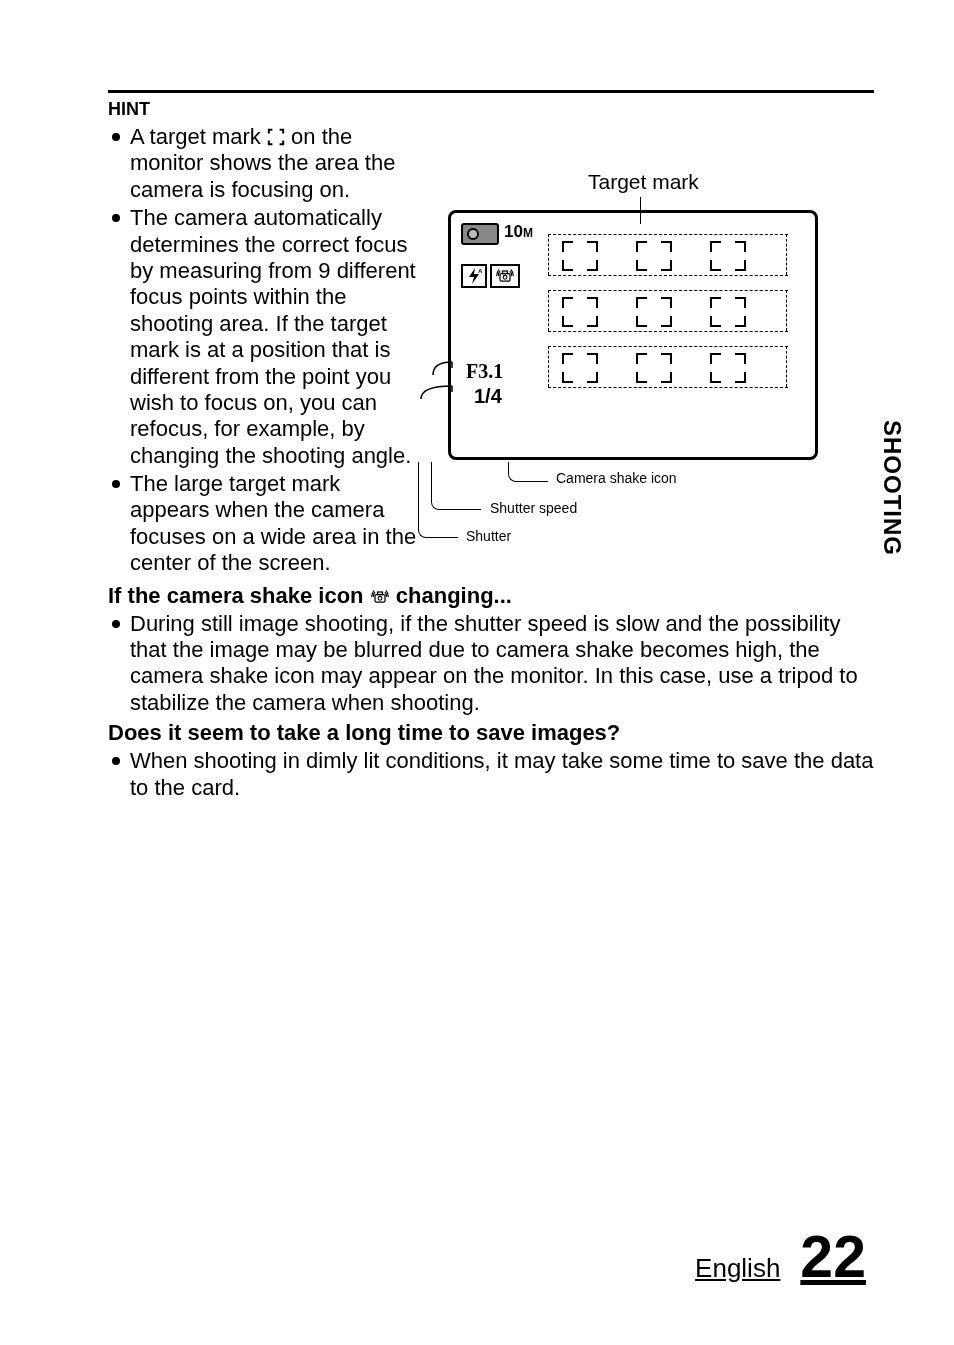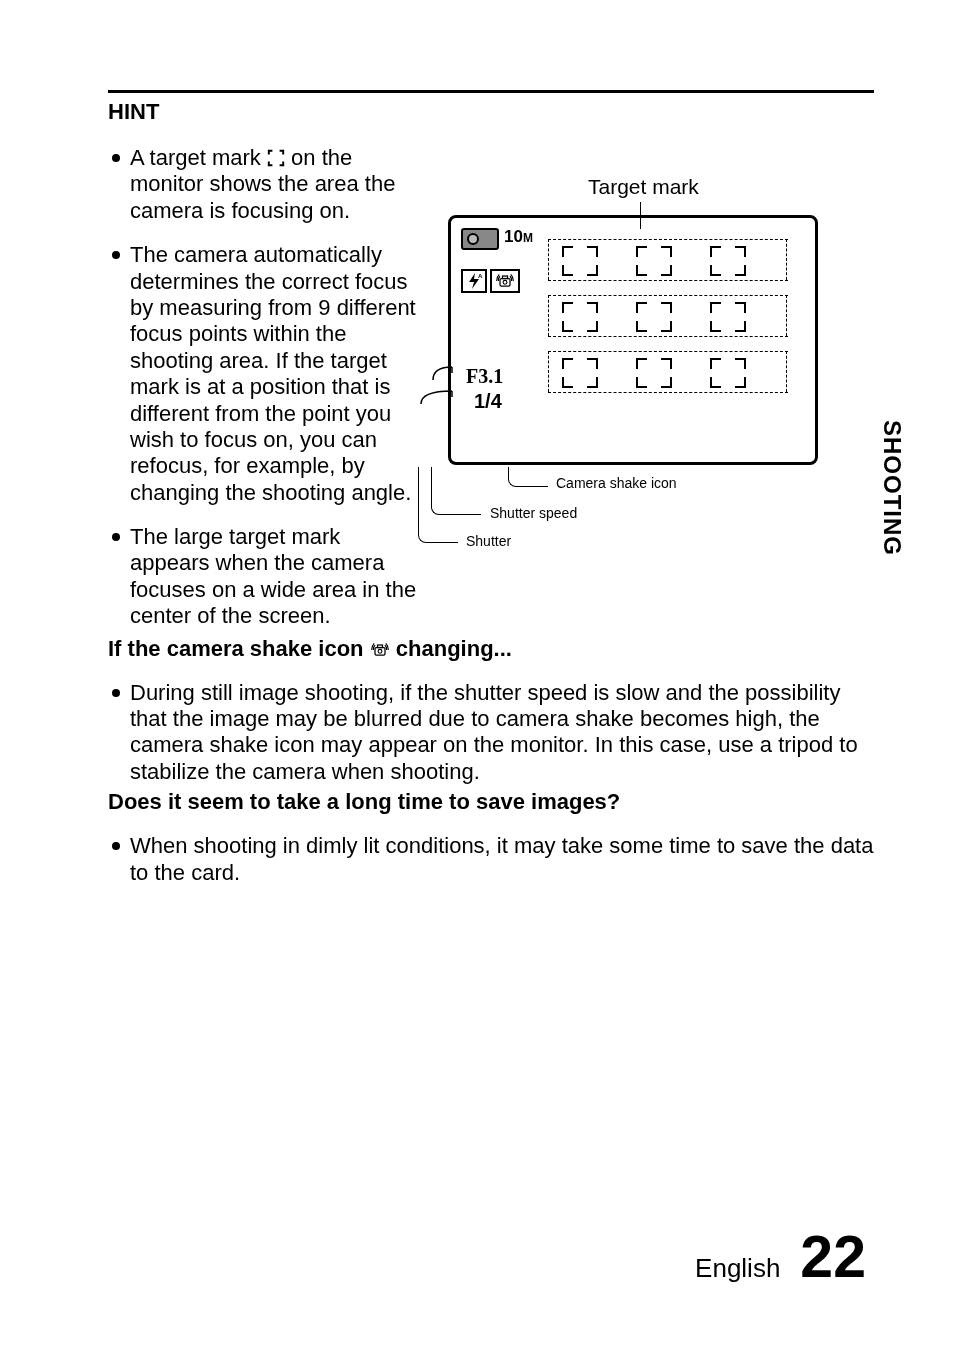--- a/index.html
+++ b/index.html
@@ -1,25 +1,25 @@
 <!DOCTYPE html>
 <html><head>
 <meta charset="utf-8">
 <style>
   * { box-sizing: border-box; margin: 0; padding: 0; }
   html, body { width: 954px; height: 1345px; font-family: Arial, Helvetica, sans-serif; background: #fff; color: #000; }
   .page { position: relative; width: 954px; height: 1345px; padding: 90px 80px 60px 108px; }
   .rule { border-top: 3px solid #000; width: 100%; margin-bottom: 6px; }
-  .hint { font-weight: bold; font-size: 22px; margin-bottom: 2px; }
+  .hint { font-weight: bold; font-size: 18px; margin-bottom: 2px; }
   .two-col { display: flex; gap: 20px; }
   .left-col { flex: 0 0 310px; }
   .right-col { flex: 1; position: relative; }
   .subhead { font-weight: bold; font-size: 22px; }
   ul.bullets { list-style: none; }
-  ul.bullets > li { position: relative; padding-left: 22px; font-size: 22px; line-height: 1.2; margin-top: 18px; }
+  ul.bullets > li { position: relative; padding-left: 22px; font-size: 22px; line-height: 1.2; margin-top: 2px; }
   ul.bullets > li::before { content: ""; position: absolute; left: 4px; top: 9px; width: 8px; height: 8px; background: #000; border-radius: 50%; }
   .target-mark-svg { display: inline-block; width: 18px; height: 18px; vertical-align: -2px; }
   .shake-icon-svg { display: inline-block; width: 20px; height: 16px; vertical-align: -2px; }
 
   .diagram-wrap { position: relative; width: 400px; margin-left: 10px; }
   .diagram-title { position: absolute; top: 48px; left: 140px; font-size: 21px; }
   .leader-target { position: absolute; left: 192px; top: 75px; width: 1px; height: 27px; background: #000; }
   .screen { position: absolute; top: 88px; left: 0; width: 370px; height: 250px; border: 3px solid #000; border-radius: 8px; }
   .screen-pad { position: absolute; inset: 7px; }
 
@@ -43,21 +43,21 @@
   .fm { width: 36px; height: 30px; position: relative; }
   .fm span { position: absolute; width: 11px; height: 11px; border-color: #000; border-style: solid; }
   .fm .tl { top: 0; left: 0; border-width: 2.2px 0 0 2.2px; }
   .fm .tr { top: 0; right: 0; border-width: 2.2px 2.2px 0 0; }
   .fm .bl { bottom: 0; left: 0; border-width: 0 0 2.2px 2.2px; }
   .fm .br { bottom: 0; right: 0; border-width: 0 2.2px 2.2px 0; }
   .callout-elbow { position: absolute; border-left: 1.5px solid #000; border-bottom: 1.5px solid #000; }
   .callout-label { position: absolute; font-size: 14px; }
 
   .side-label { position: absolute; right: 48px; top: 420px; font-weight: bold; font-size: 24px; letter-spacing: 1px; writing-mode: vertical-rl; }
-  .footer { position: absolute; bottom: 54px; right: 88px; display: flex; align-items: baseline; gap: 20px; }
+  .footer { position: absolute; bottom: 54px; right: 88px; display: flex; align-items: baseline; gap: 20px; text-decoration: underline; }
   .footer .eng { font-size: 26px; }
   .footer .pg { font-size: 59px; font-weight: bold; }
 </style>
 </head>
 <body>
 
 <div class="page">
   <div class="rule"></div>
   <div class="hint">HINT</div>
 

